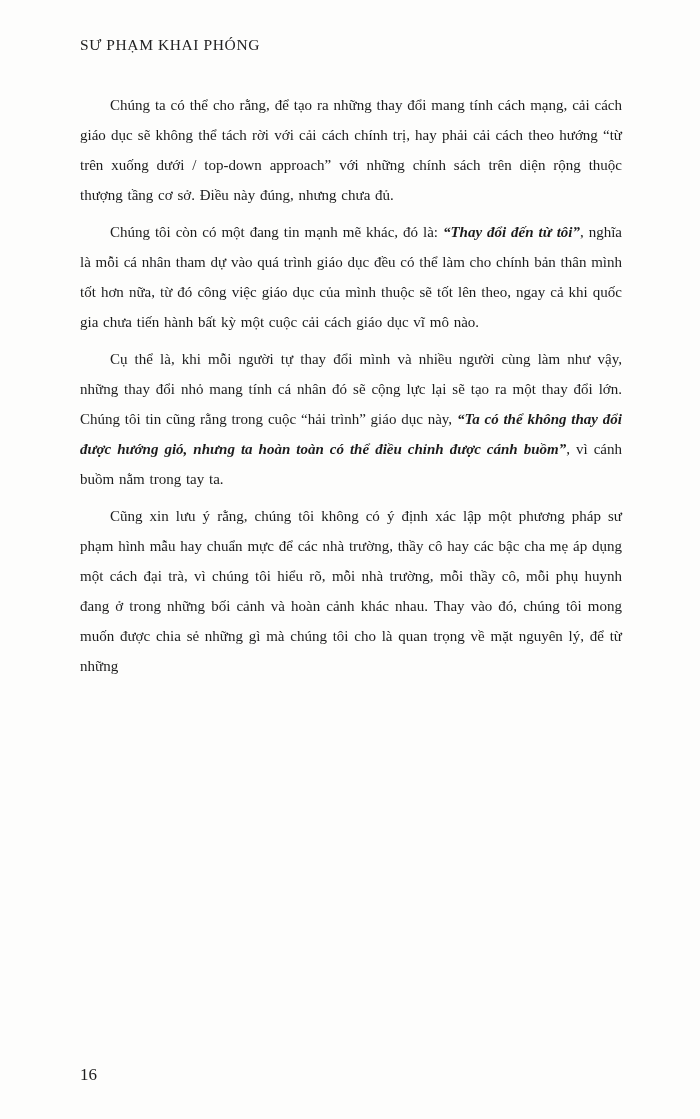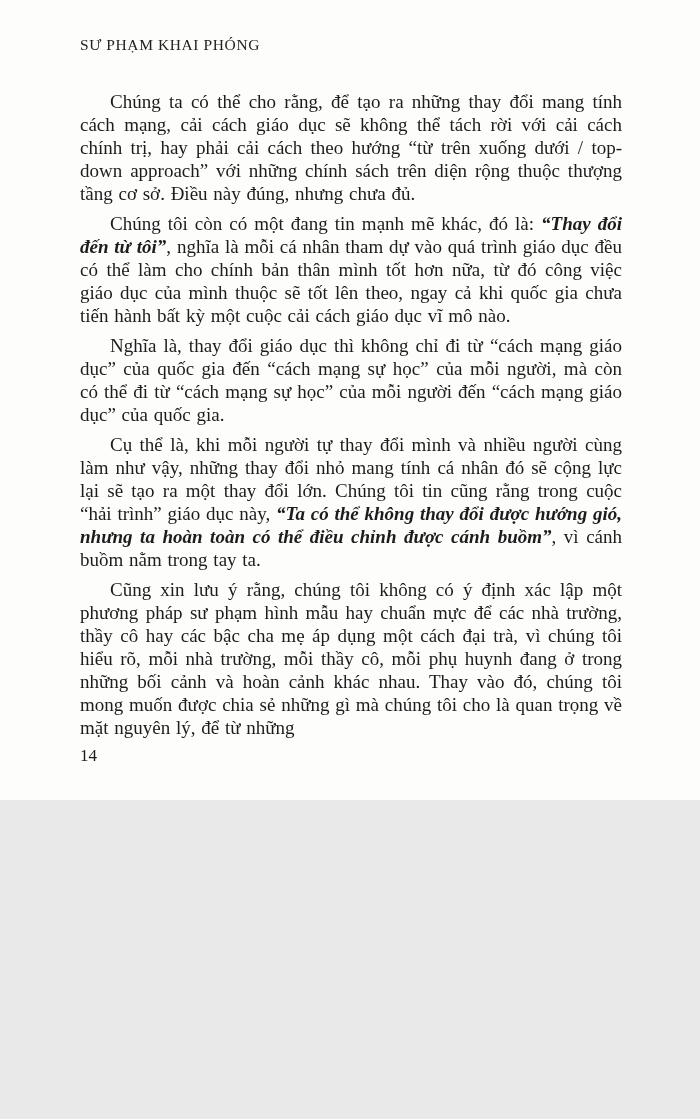--- a/index.html
+++ b/index.html
@@ -3,39 +3,39 @@
 <meta charset="utf-8">
 <style>
   html, body {
     margin: 0;
     padding: 0;
     background: #e9e9e9;
   }
   .page {
     position: relative;
     width: 700px;
-    height: 800px;
+    height: 1119px;
     margin: 0 auto;
     background: #fdfdfc;
     box-sizing: border-box;
     padding: 36px 78px 0 80px;
     font-family: "Liberation Serif", "DejaVu Serif", serif;
     color: #1c1c1c;
     overflow: hidden;
   }
   .running-head {
     font-size: 15.5px;
     letter-spacing: 0.6px;
     margin: 0 0 36px 0;
     color: #222;
     font-weight: 400;
   }
   .page-body p.para {
-    font-size: 19px;
-    line-height: 23px;
+    font-size: 15px;
+    line-height: 30px;
     text-align: justify;
     text-indent: 30px;
     margin: 0 0 7px 0;
     word-spacing: 1px;
   }
   .page-body p.para span.bi {
     font-weight: bold;
     font-style: italic;
   }
   .page-number {
@@ -48,19 +48,18 @@
 </style>
 </head>
 <body>
 
 <div class="page">
   <div class="running-head">SƯ PHẠM KHAI PHÓNG</div>
 
   <div class="page-body">
       <p class="para"><span>Chúng ta có thể cho rằng, để tạo ra những thay đổi mang tính cách mạng, cải cách giáo dục sẽ không thể tách rời với cải cách chính trị, hay phải cải cách theo hướng “từ trên xuống dưới / top-down approach” với những chính sách trên diện rộng thuộc thượng tầng cơ sở. Điều này đúng, nhưng chưa đủ.</span></p>
       <p class="para"><span>Chúng tôi còn có một đang tin mạnh mẽ khác, đó là: </span><span class="bi">“Thay đổi đến từ tôi”</span><span>, nghĩa là mỗi cá nhân tham dự vào quá trình giáo dục đều có thể làm cho chính bản thân mình tốt hơn nữa, từ đó công việc giáo dục của mình thuộc sẽ tốt lên theo, ngay cả khi quốc gia chưa tiến hành bất kỳ một cuộc cải cách giáo dục vĩ mô nào.</span></p>
-      <p class="para"><span>Nghĩa là, thay đổi giáo dục thì không chỉ đi từ “cách mạng giáo dục” của quốc gia đến “cách mạng sự học” của mỗi người, mà còn có thể đi từ “cách mạng sự học” của mỗi người đến “cách mạng giáo dục” của quốc gia.</span></p>
       <p class="para"><span>Cụ thể là, khi mỗi người tự thay đổi mình và nhiều người cùng làm như vậy, những thay đổi nhỏ mang tính cá nhân đó sẽ cộng lực lại sẽ tạo ra một thay đổi lớn. Chúng tôi tin cũng rằng trong cuộc “hải trình” giáo dục này, </span><span class="bi">“Ta có thể không thay đổi được hướng gió, nhưng ta hoàn toàn có thể điều chỉnh được cánh buồm”</span><span>, vì cánh buồm nằm trong tay ta.</span></p>
       <p class="para"><span>Cũng xin lưu ý rằng, chúng tôi không có ý định xác lập một phương pháp sư phạm hình mẫu hay chuẩn mực để các nhà trường, thầy cô hay các bậc cha mẹ áp dụng một cách đại trà, vì chúng tôi hiểu rõ, mỗi nhà trường, mỗi thầy cô, mỗi phụ huynh đang ở trong những bối cảnh và hoàn cảnh khác nhau. Thay vào đó, chúng tôi mong muốn được chia sẻ những gì mà chúng tôi cho là quan trọng về mặt nguyên lý, để từ những</span></p>
     </div>
 
-  <div class="page-number">14</div>
+  <div class="page-number">16</div>
 </div>
 
 </body></html>

